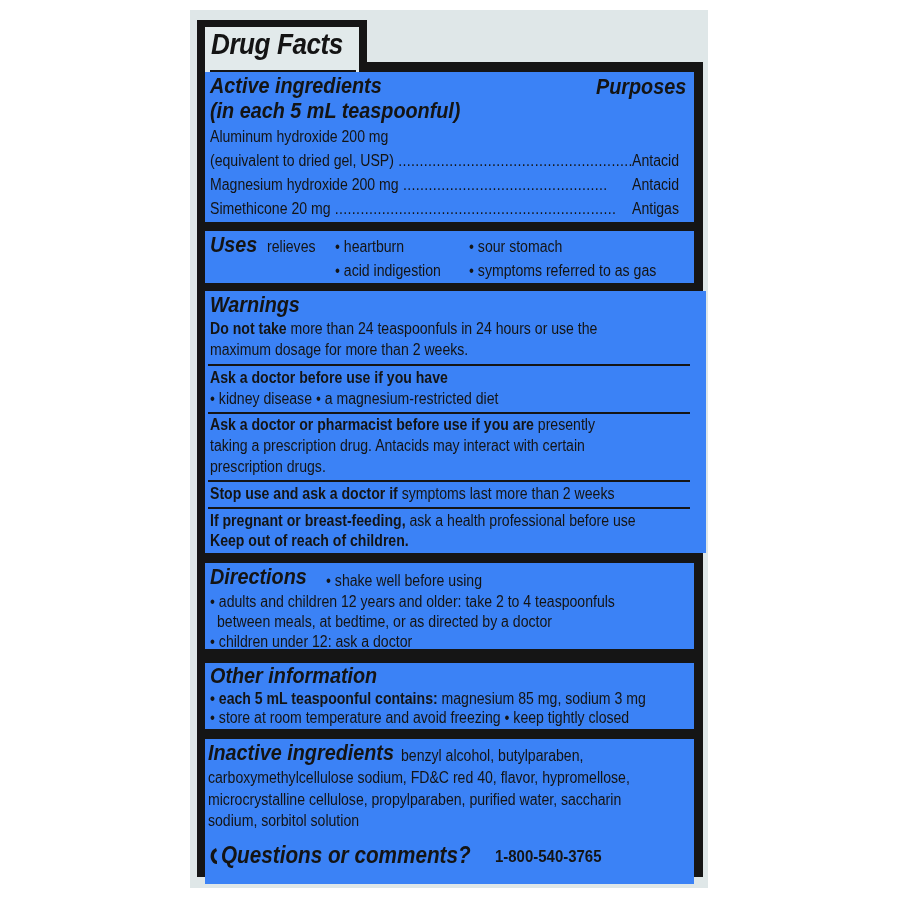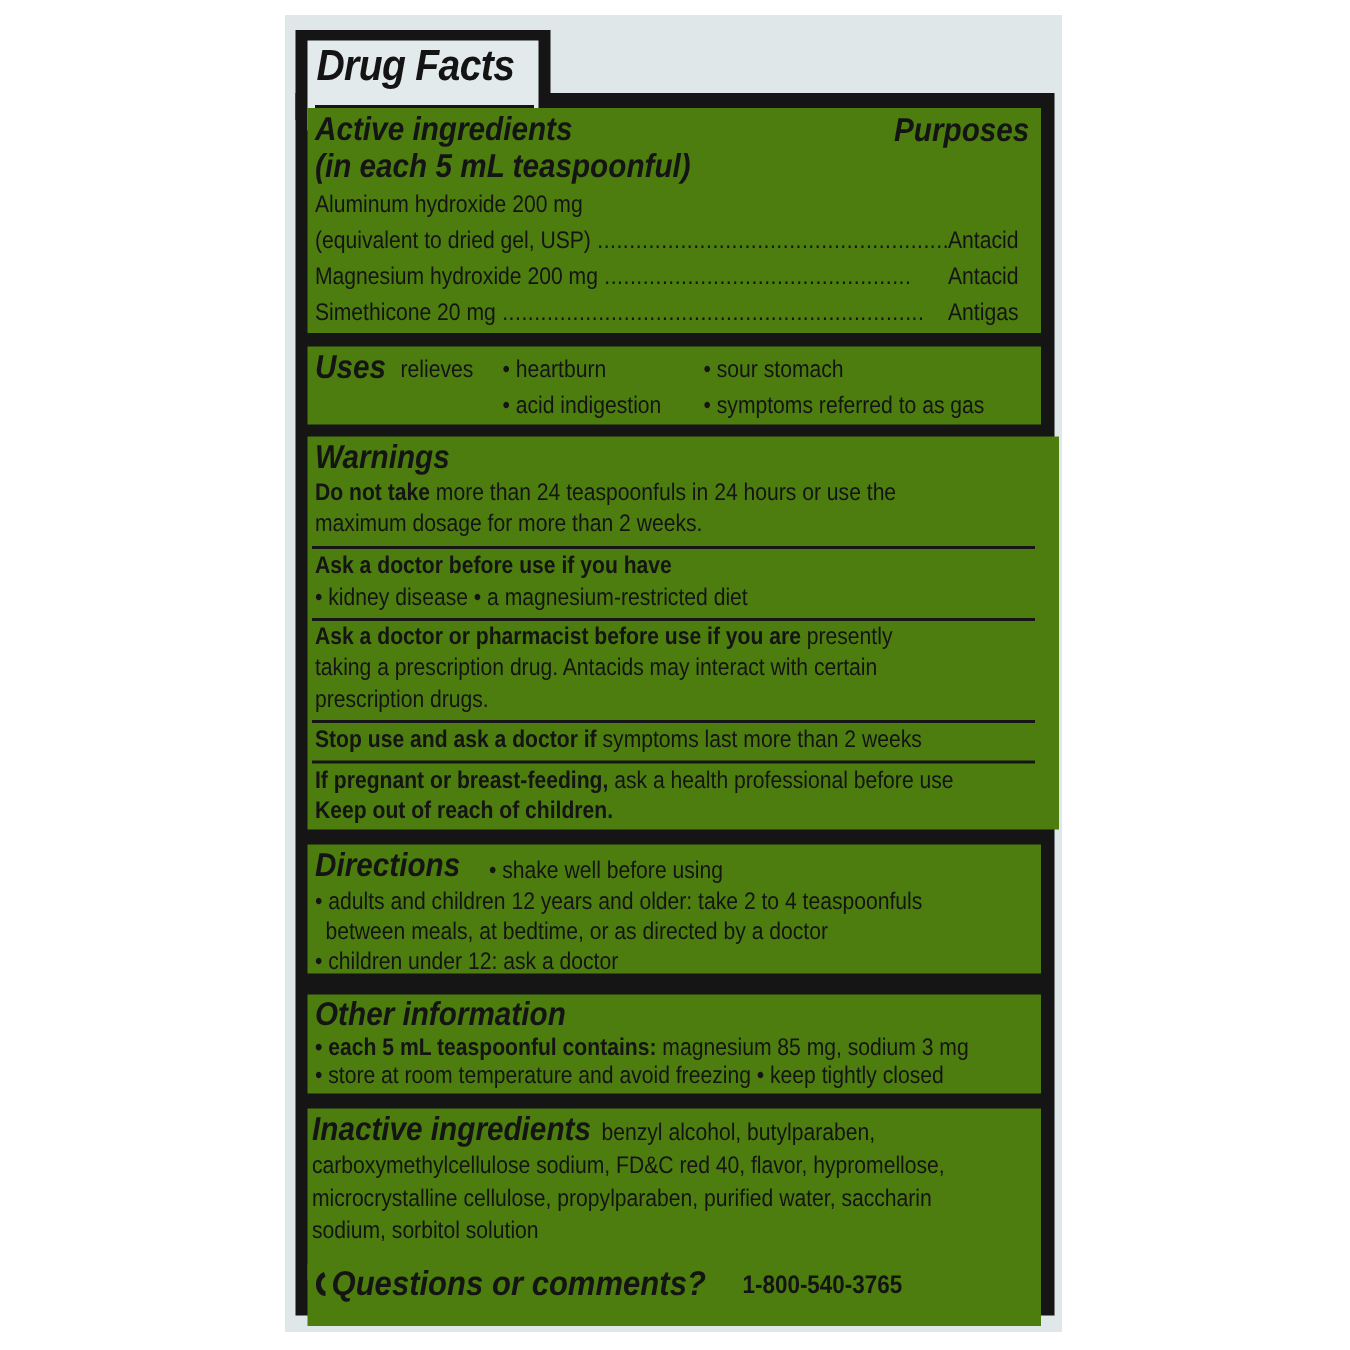--- a/index.html
+++ b/index.html
@@ -27,21 +27,21 @@
   }
   .tab-title {
     position: absolute; left: 211px; top: 28px;
     font-weight: bold; font-style: italic; font-size: 29px; letter-spacing: -0.5px;
     transform: scaleX(0.9); transform-origin: left top;
   }
   .tab-rule {
     position: absolute; left: 210px; top: 70px; width: 146px; height: 2px; background: #151515;
   }
   .panel {
-    position: absolute; left: 205px; width: 489px; background: #4d7c0f; overflow: hidden;
+    position: absolute; left: 205px; width: 489px; background: #3b82f6; overflow: hidden;
   }
   .t {
     position: absolute; white-space: nowrap; font-size: 16px; line-height: 19px;
     transform: scaleX(0.88); transform-origin: left top;
   }
   .h {
     font-weight: bold; font-style: italic; font-size: 22px; line-height: 24px;
     transform: scaleX(0.9); transform-origin: left top;
   }
   .b { font-weight: bold; }

